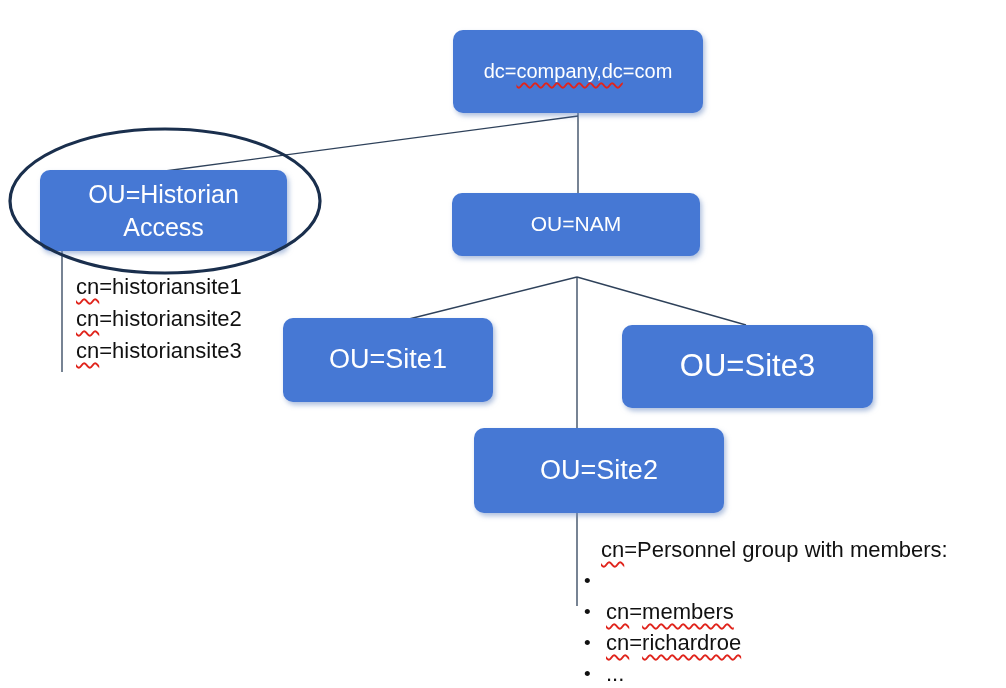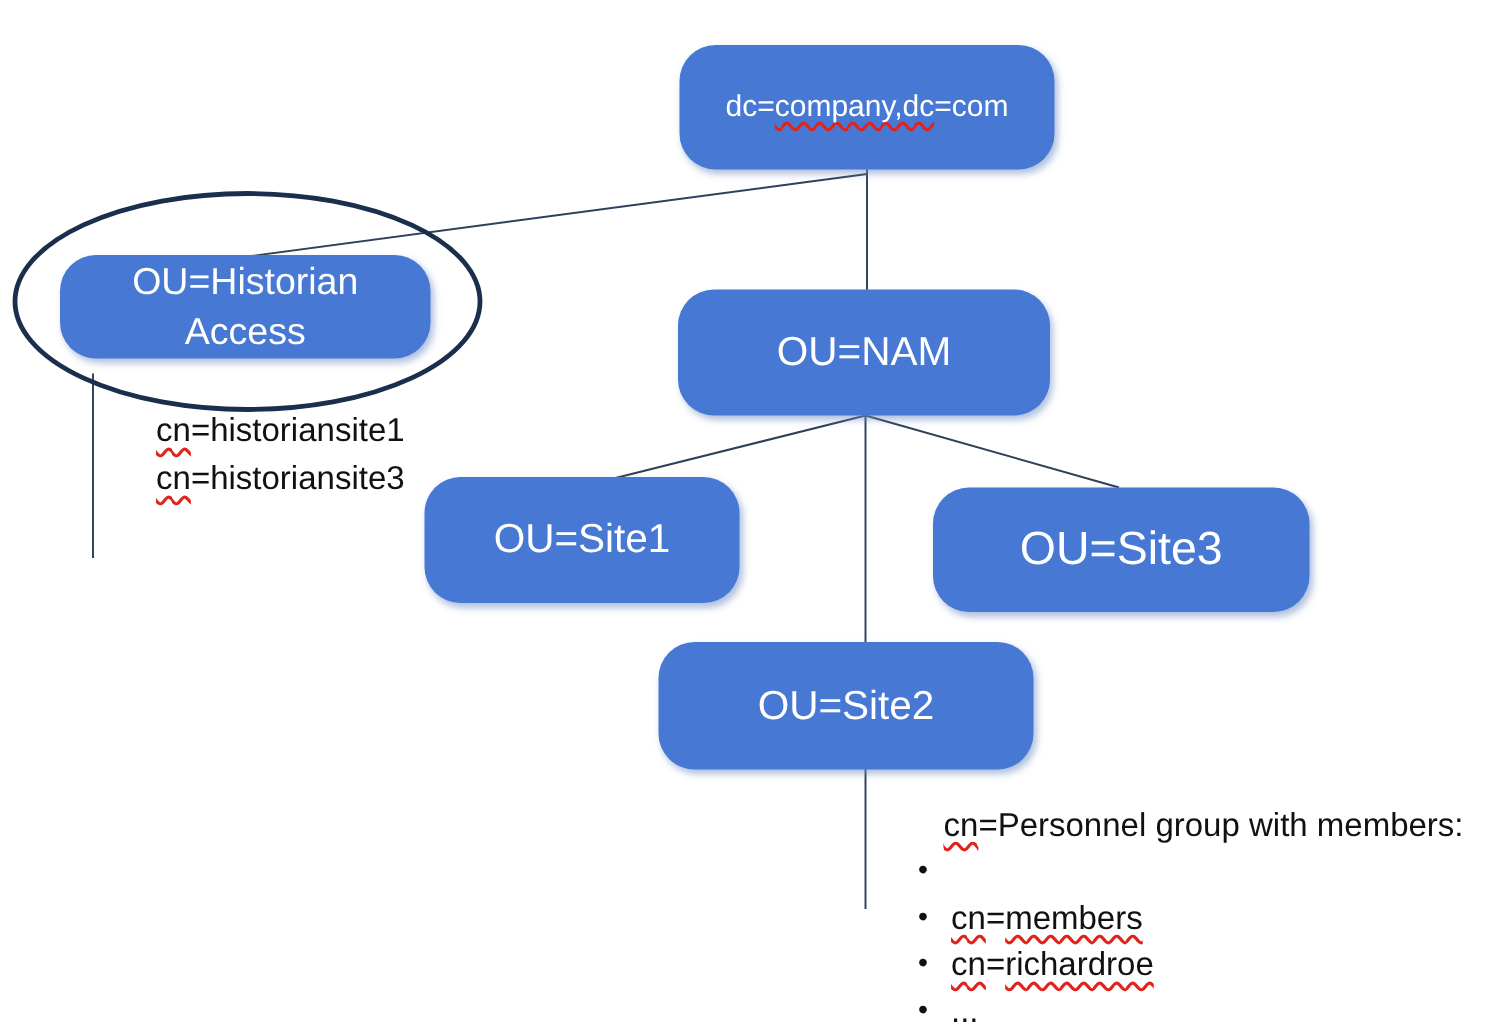--- a/index.html
+++ b/index.html
@@ -29,48 +29,47 @@
   }
   svg.lines   { z-index: 0; }
   svg.overlay { z-index: 2; }
   svg .conn { stroke: var(--connector); stroke-width: 1.3; fill: none; }
   svg .emph { stroke: var(--ellipse-stroke); stroke-width: 3.2; fill: none; }
 
   .node {
     position: absolute; z-index: 1;
     background: var(--node-fill);
     color: var(--node-text);
-    border-radius: 24px;
+    border-radius: 10px;
     display: flex; flex-direction: column;
     align-items: center; justify-content: center;
     text-align: right;
     box-shadow: 2px 3px 5px rgba(110, 140, 195, 0.55);
     line-height: 1.25;
   }
   .node-root      { left: 453px; top: 30px;  width: 250px; height: 83px; font-size: 20px; }
-  .node-historian { left: 40px;  top: 170px; width: 247px; height: 69px; font-size: 25px; line-height: 33px; }
-  .node-nam       { left: 452px; top: 193px; width: 248px; height: 84px; font-size: 27px; }
+  .node-historian { left: 40px;  top: 170px; width: 247px; height: 81px; font-size: 25px; line-height: 33px; }
+  .node-nam       { left: 452px; top: 193px; width: 248px; height: 63px; font-size: 21px; }
   .node-site1     { left: 283px; top: 318px; width: 210px; height: 84px; font-size: 27px; }
   .node-site3     { left: 622px; top: 325px; width: 251px; height: 83px; font-size: 31px; }
-  .node-site2     { left: 439px; top: 428px; width: 250px; height: 85px; font-size: 27px; }
+  .node-site2     { left: 474px; top: 428px; width: 250px; height: 85px; font-size: 27px; }
 
   .sq {
     text-decoration-line: underline;
     text-decoration-style: wavy;
     text-decoration-color: var(--squiggle);
     text-decoration-thickness: 1.5px;
     text-underline-offset: 4px;
   }
 
   .annot {
     position: absolute; z-index: 1;
     color: var(--body-text);
     font-size: 22px;
     white-space: nowrap;
-    margin-left: 28px;
   }
   .annot-historian { left: 76px; top: 271px; line-height: 32px; }
   .annot-personnel { left: 584px; top: 534px; line-height: 31px; }
   .annot-personnel .hdr { padding-left: 17px; }
   .annot-personnel .row { display: flex; }
   .annot-personnel .bullet {
     width: 22px; flex: 0 0 22px;
     font-size: 19px;
   }
 </style>
@@ -113,20 +112,21 @@
   <div class="node node-site2">
     <span>OU=Site2</span>
   </div>
 
   <svg class="layer overlay" viewBox="0 0 1006 688" aria-hidden="true">
     <ellipse class="emph" cx="165" cy="201" rx="155" ry="72"></ellipse>
   </svg>
 
   <div class="annot annot-historian">
     <div><span class="sq">cn</span><span>=historiansite1</span></div>
+    <div><span class="sq">cn</span><span>=historiansite2</span></div>
     <div><span class="sq">cn</span><span>=historiansite3</span></div>
   </div>
 
   <div class="annot annot-personnel">
     <div class="hdr"><span class="sq">cn</span><span>=Personnel group with members:</span></div>
     <div class="row">
       <span class="bullet">•</span>
     </div>
     <div class="row">
       <span class="bullet">•</span>

